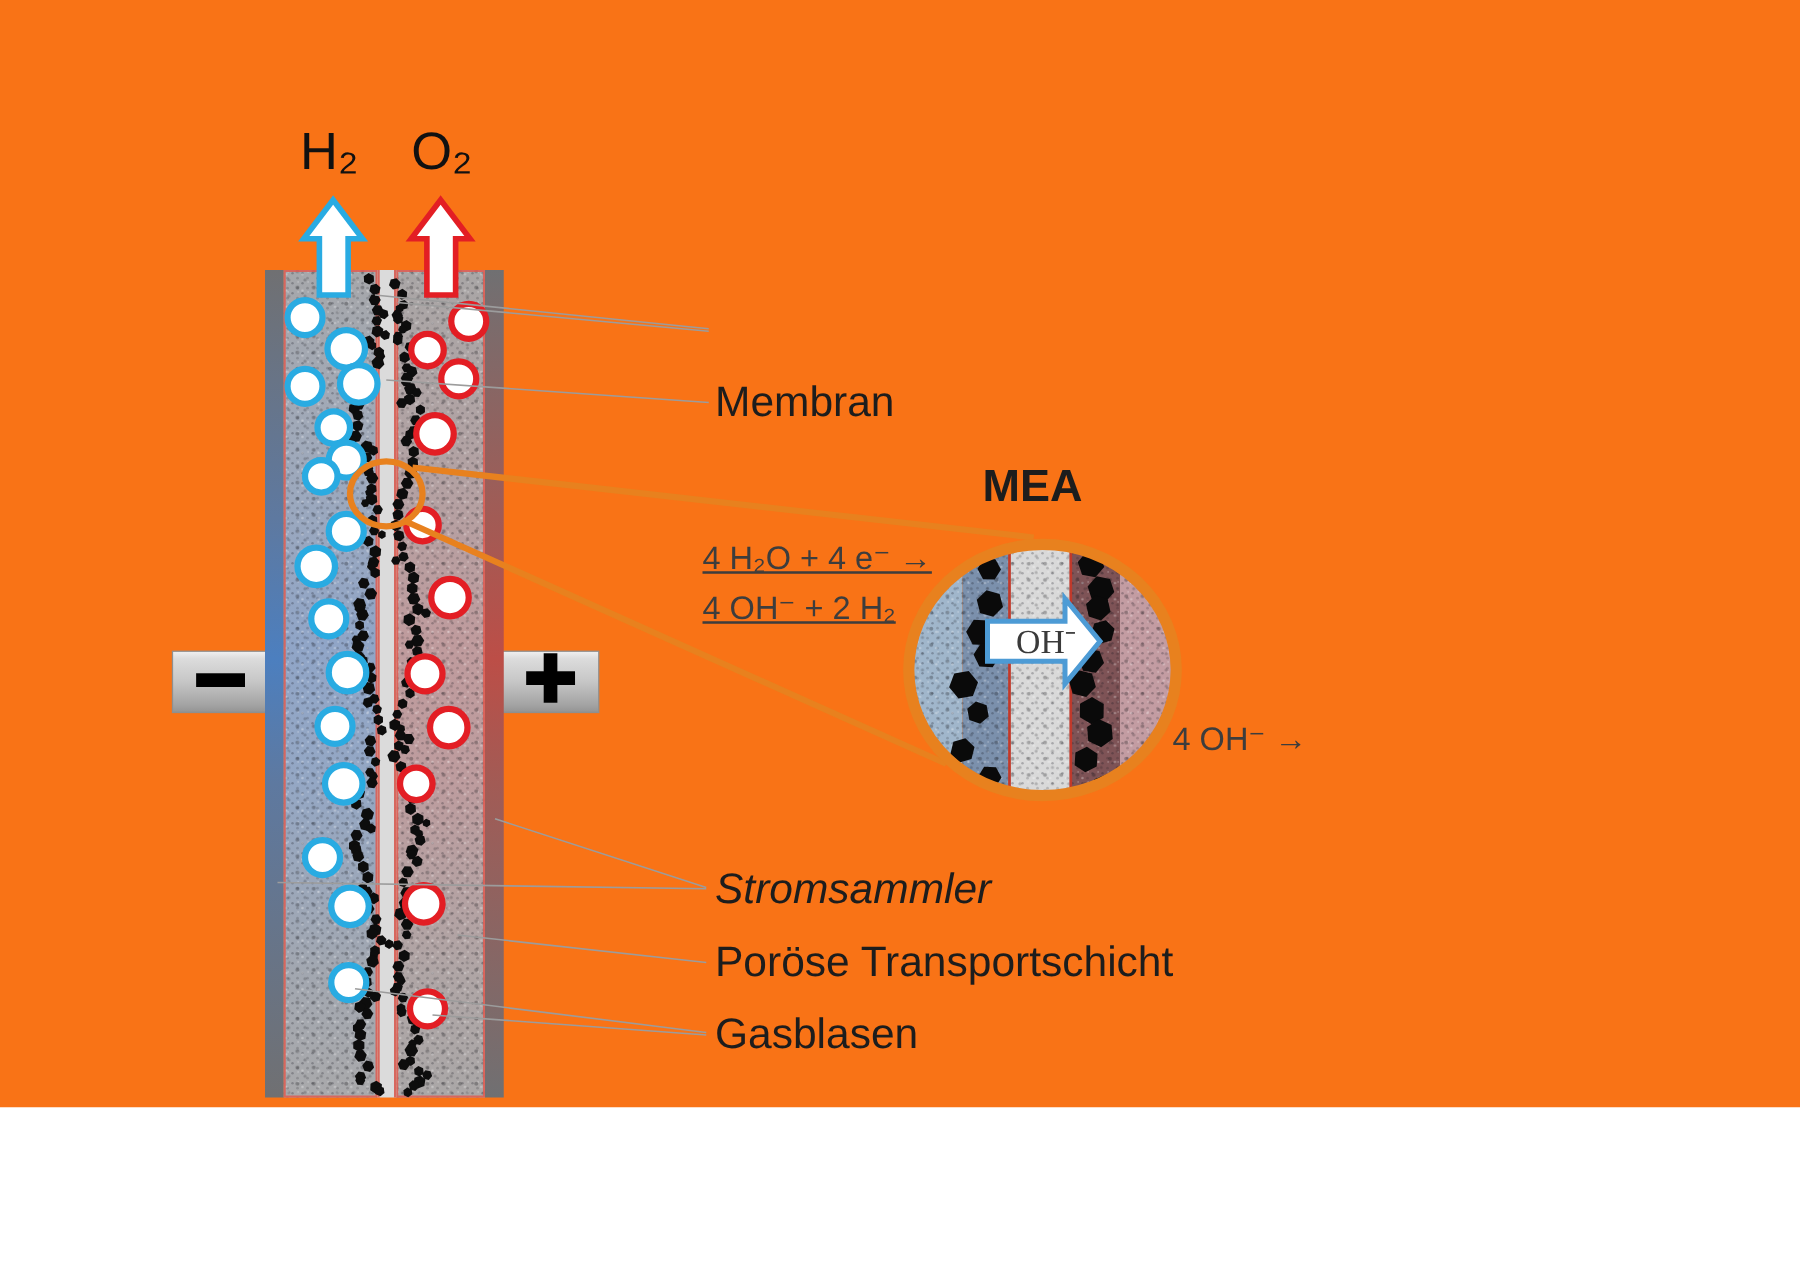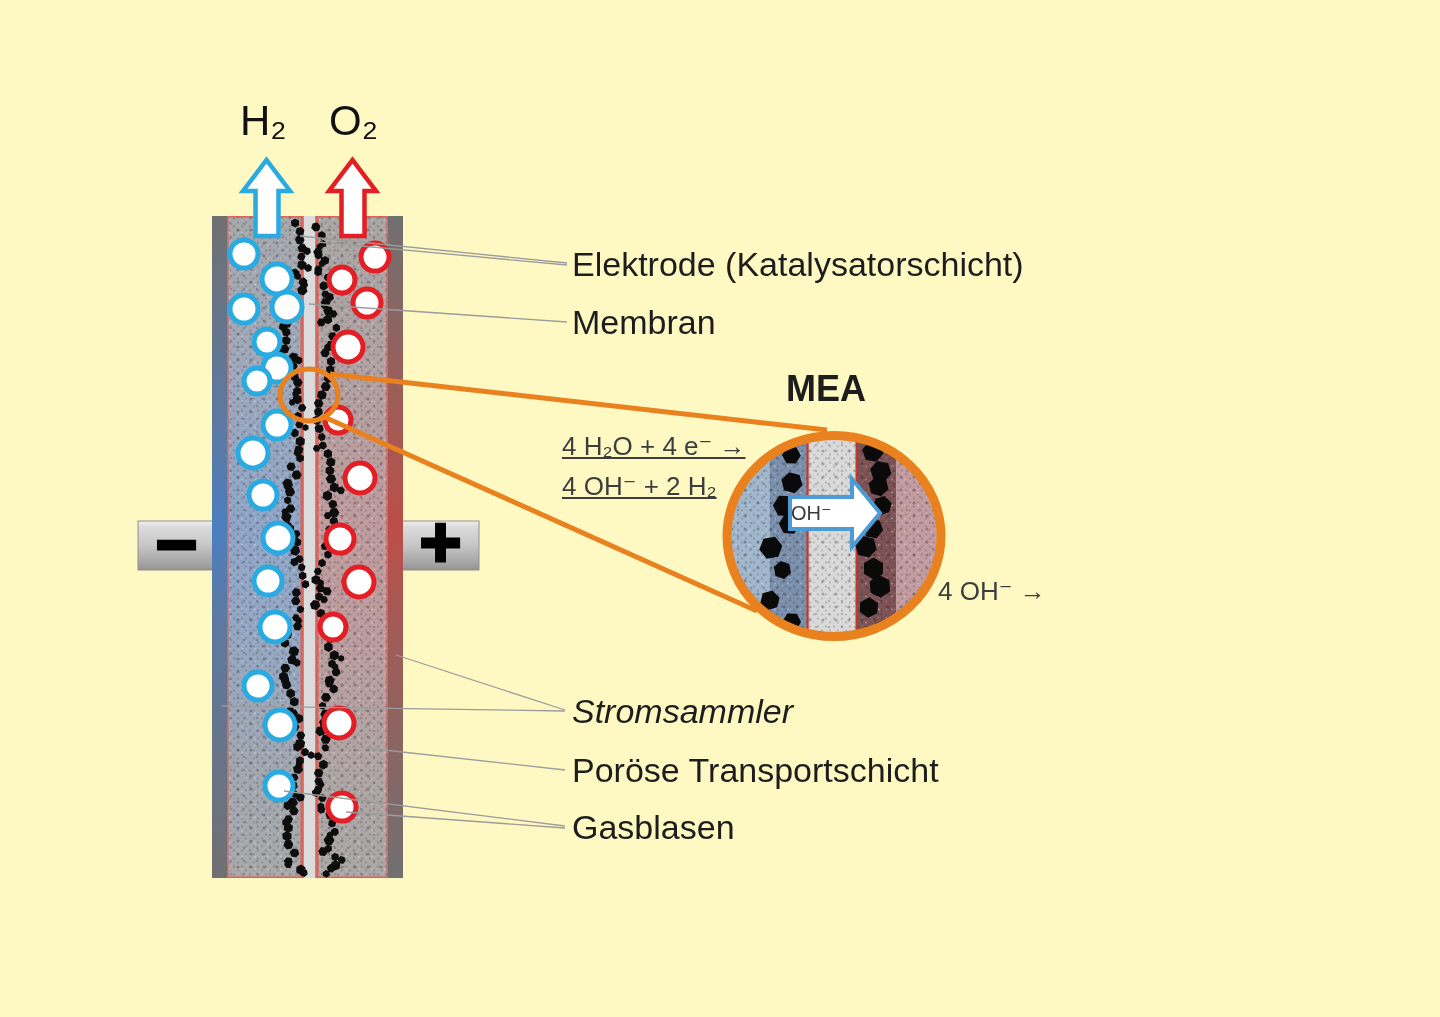--- a/index.html
+++ b/index.html
@@ -1,27 +1,27 @@
 <!DOCTYPE html>
 <html><head>
 <meta charset="utf-8">
 <style>
   html,body{margin:0;padding:0;background:#fff;}
-  .page{position:relative;width:1440px;height:1017px;background:#fef9c3;overflow:hidden;
+  .page{position:relative;width:1440px;height:886px;background:#f97316;overflow:hidden;
         font-family:"Liberation Sans","DejaVu Sans",sans-serif;}
   svg.diagram{position:absolute;left:0;top:0;}
   .lbl{position:absolute;white-space:nowrap;color:#1d1d1d;font-size:34px;line-height:40px;}
   .gas-lbl{position:absolute;white-space:nowrap;color:#111;font-size:42px;line-height:44px;}
   .mea-title{position:absolute;white-space:nowrap;color:#1d1d1d;font-size:36px;line-height:40px;font-weight:bold;}
   .eq{position:absolute;color:#3d3d3d;font-size:26px;line-height:40px;white-space:nowrap;}
   .eq .indent{margin-left:24px;}
   .terminal-sign{position:absolute;width:77px;height:49px;display:flex;align-items:center;justify-content:center;
         color:#000;font-size:72px;font-weight:bold;line-height:1;-webkit-text-stroke:3px #000;}
-  .oh-lbl{position:absolute;left:791px;top:501px;width:70px;text-align:left;color:#3a3a3a;
-        font-size:20px;line-height:24px;}
+  .oh-lbl{position:absolute;left:791px;top:501px;width:70px;text-align:right;color:#3a3a3a;
+        font-size:27px;line-height:24px;font-family:Liberation Serif, serif;}
 </style>
 </head>
 <body>
 
 <div class="page">
 
 <svg class="diagram" width="1440" height="1017" viewBox="0 0 1440 1017">
   <defs>
     <linearGradient id="gStripL" x1="0" y1="0" x2="0" y2="1">
       <stop offset="0" stop-color="#707072"></stop>
@@ -404,21 +404,20 @@
     <ellipse cx="834" cy="536" rx="107" ry="100.5" fill="none" stroke="#E8811E" stroke-width="9"></ellipse>
   </g>
 </svg>
 
 <div class="gas-lbl" style="left:240px;top:99px;">H₂</div>
 <div class="gas-lbl" style="left:329px;top:99px;">O₂</div>
 
 <div class="terminal-sign" style="left:138px;top:519px;">−</div>
 <div class="terminal-sign" style="left:402px;top:517px;">+</div>
 
-<div class="lbl" style="left:572px;top:244px;">Elektrode (Katalysatorschicht)</div>
 <div class="lbl" style="left:572px;top:302px;text-align:center;">Membran</div>
 <div class="mea-title" style="left:786px;top:369px;">MEA</div>
 <div class="lbl" style="left:572px;top:691px;font-style:italic;">Stromsammler</div>
 <div class="lbl" style="left:572px;top:750px;">Poröse Transportschicht</div>
 <div class="lbl" style="left:572px;top:807px;">Gasblasen</div>
 
 <div class="eq" style="left:562px;top:426px;text-decoration:underline;">
   <div>4 H₂O + 4 e⁻ →</div>
   <div>4 OH⁻ + 2 H₂</div>
 </div>

